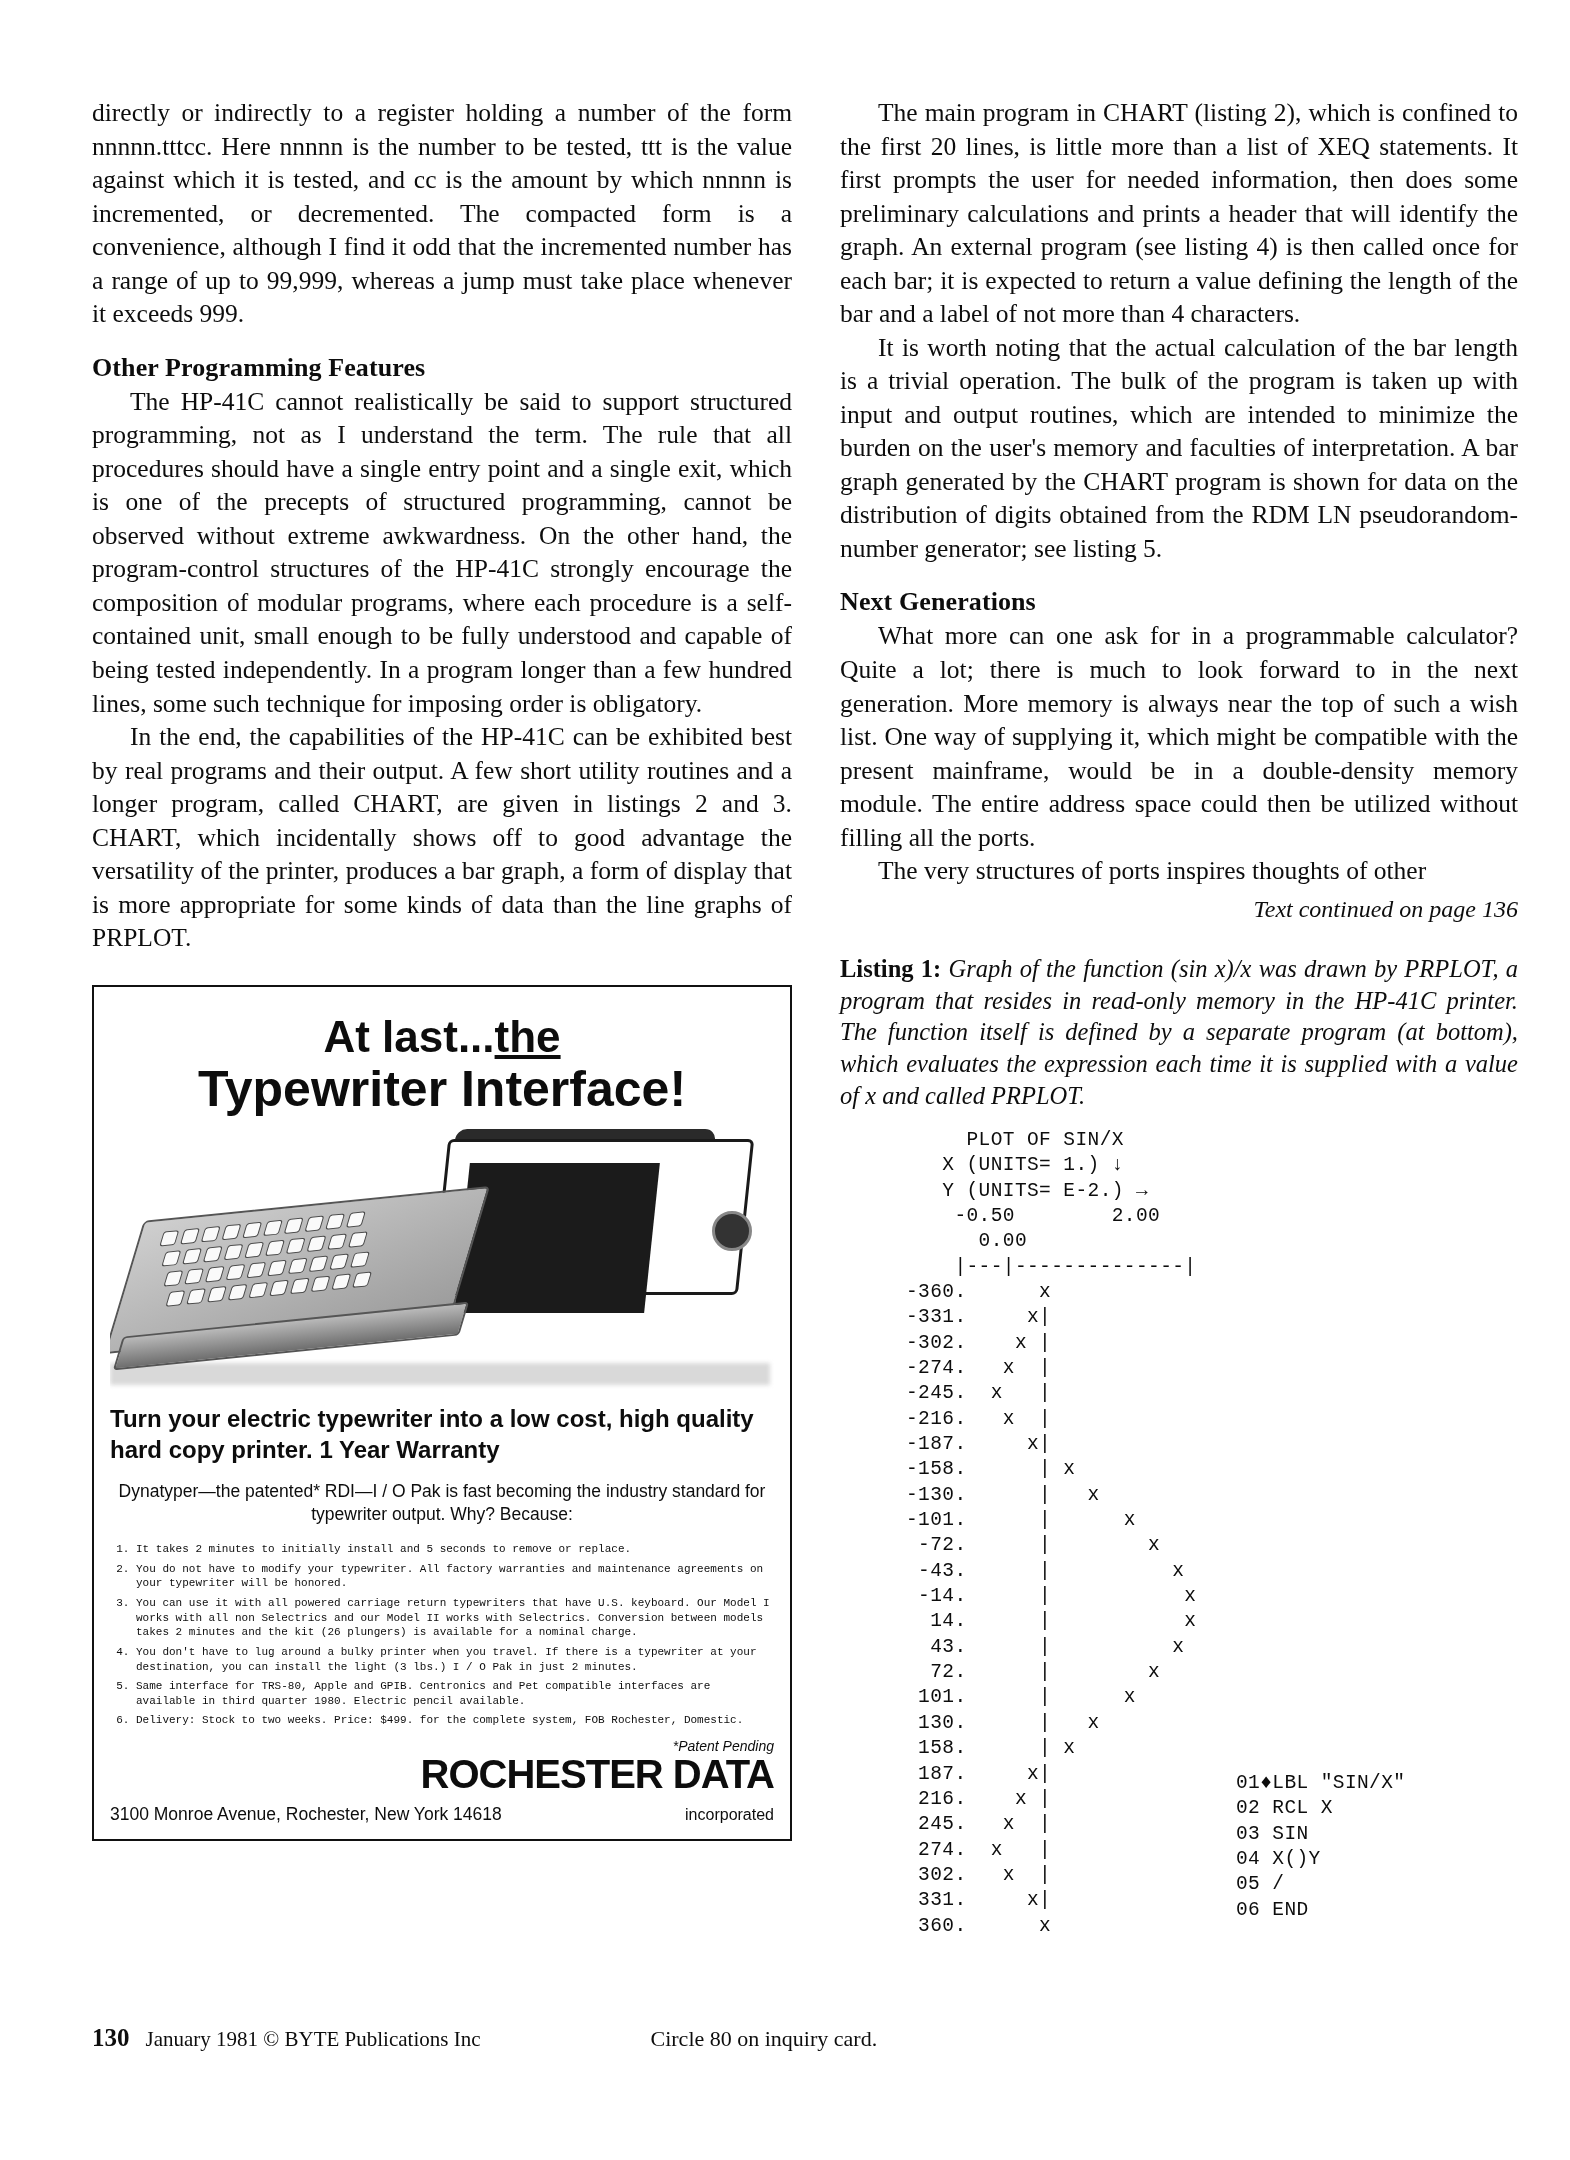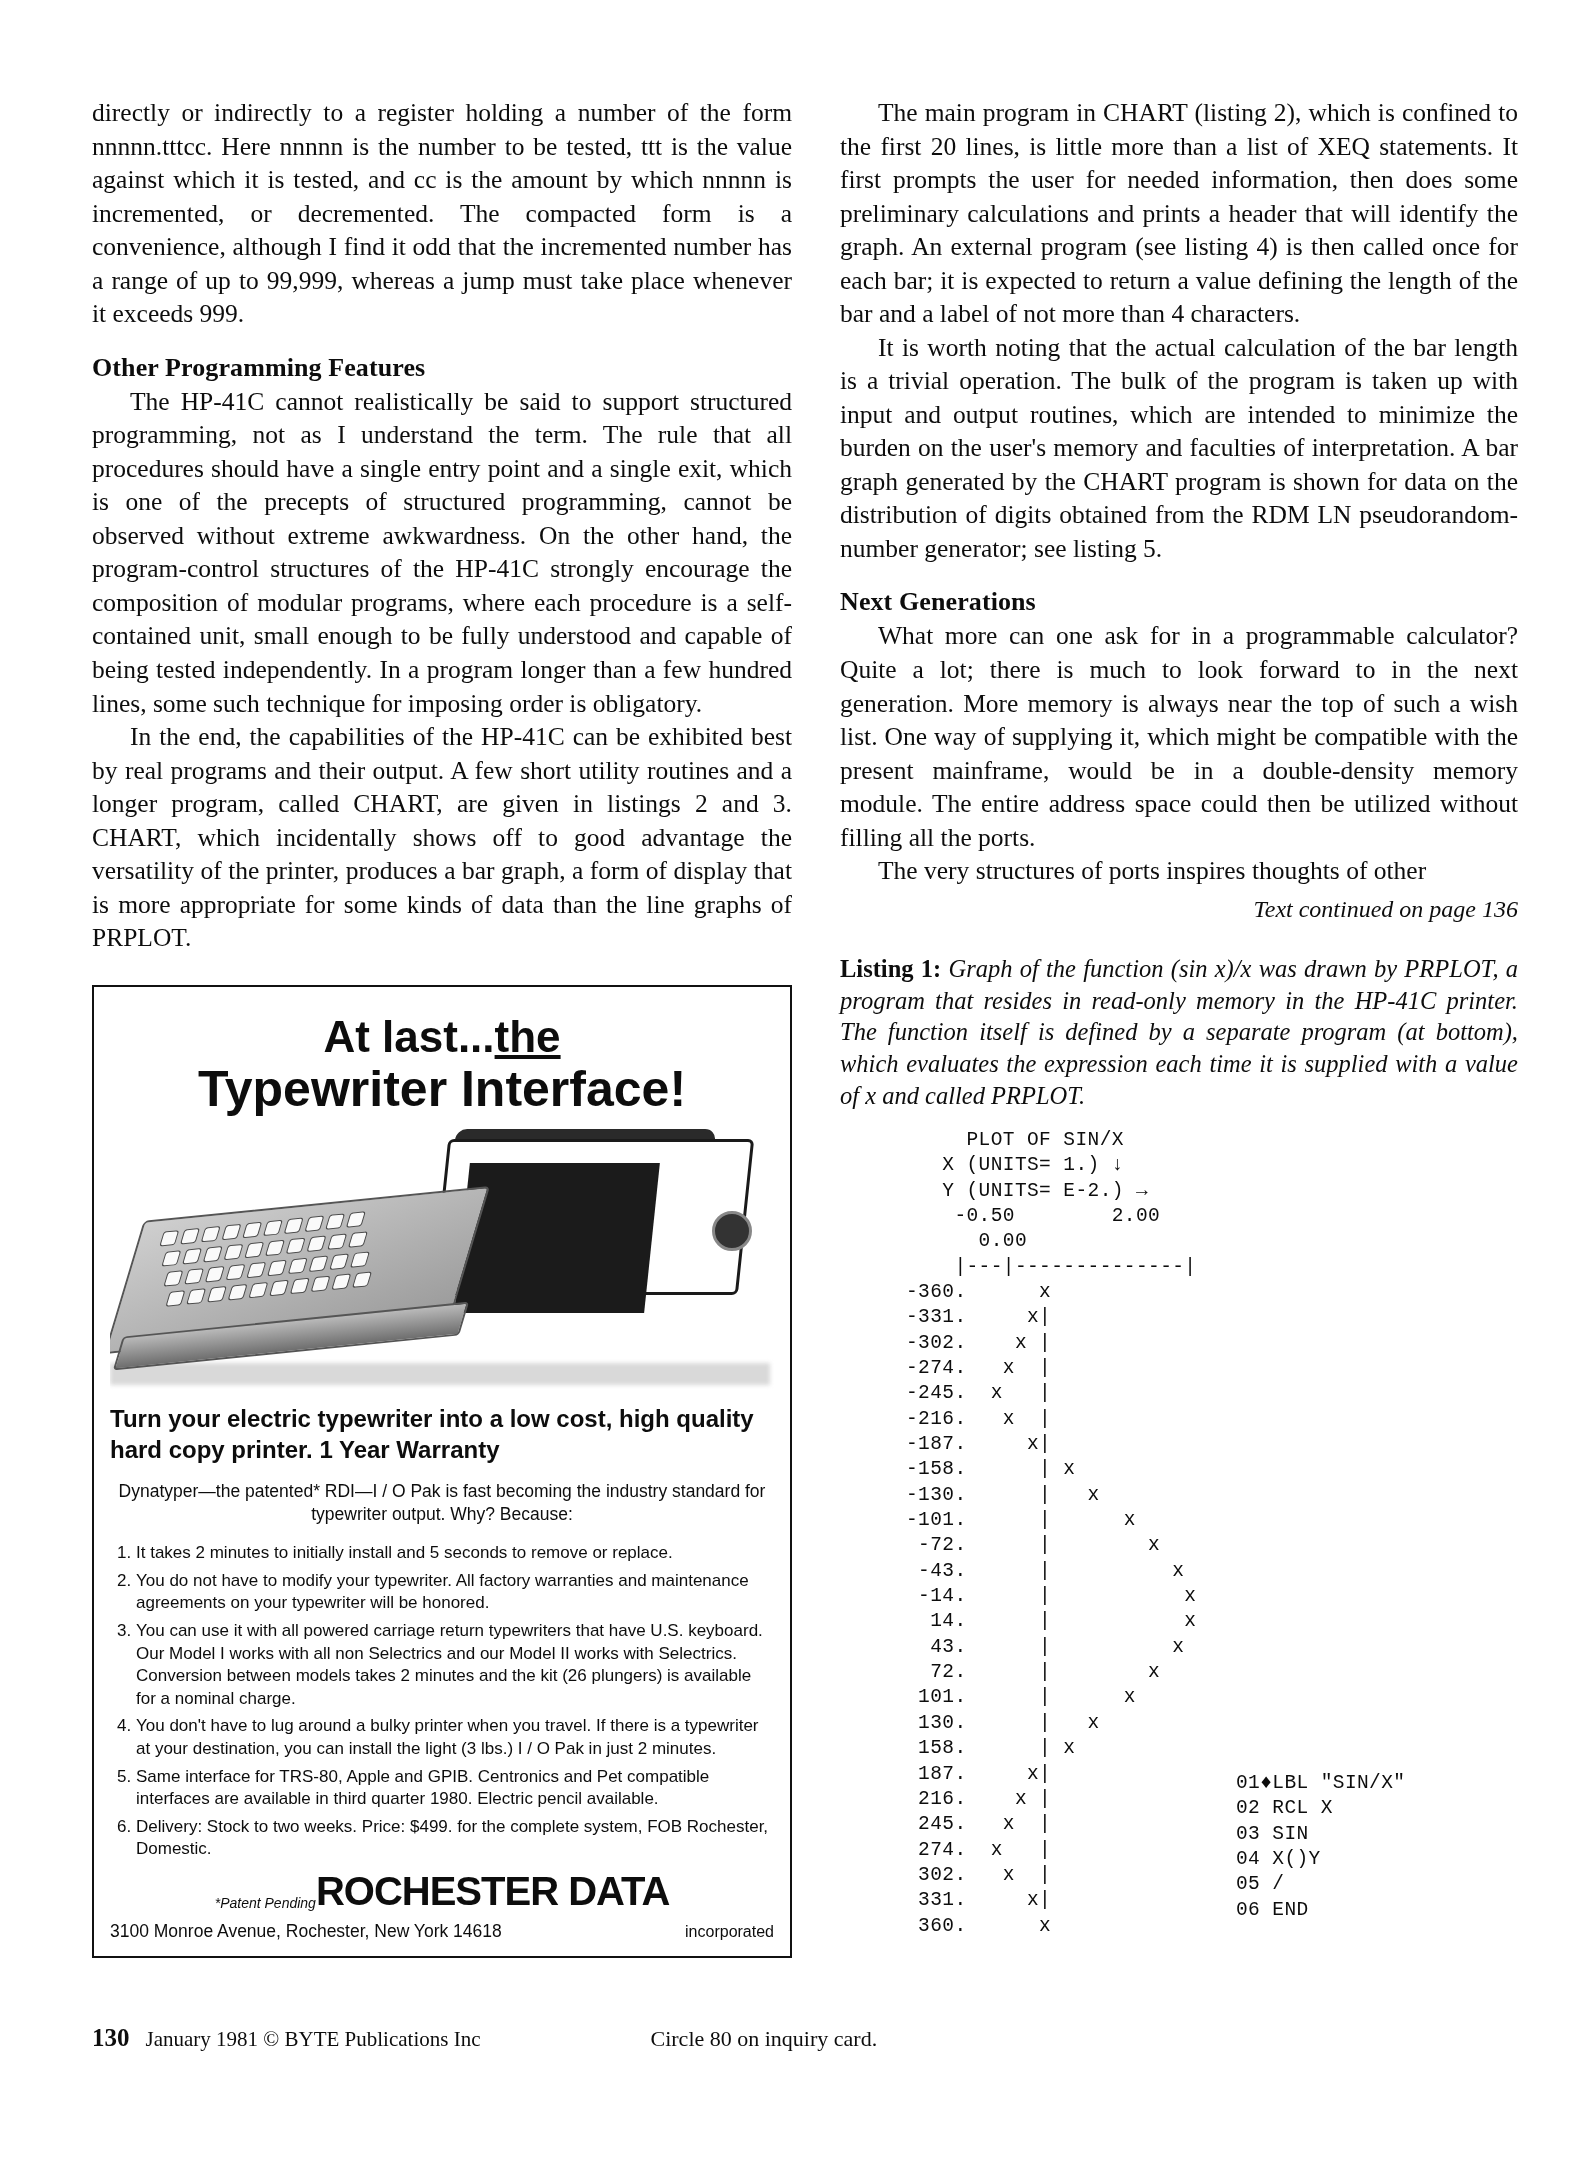--- a/index.html
+++ b/index.html
@@ -160,43 +160,44 @@
     margin:4px 0 14px 0;
   }
   .ad-text {
     font-family:"Liberation Sans", sans-serif;
     font-size:17.5px;
     line-height:1.33;
     margin:0 0 9px 0;
     text-align:center;
   }
   ol.ad-list {
-    font-family:Liberation Sans, sans-serif;
-    font-size:17px;
+    font-family:Liberation Mono, monospace;
+    font-size:11px;
     line-height:1.33;
     margin:16px 0 10px 0;
     padding-left:26px;
   }
   ol.ad-list li { margin-bottom:5px; }
   .ad-foot {
     font-family:"Liberation Sans", sans-serif;
     font-size:17.5px;
     line-height:1.33;
     margin:0 0 14px 0;
   }
   .patent {
     font-family:"Liberation Sans", sans-serif;
     font-size:14px;
     font-style:italic;
   }
   .logo-row {
     display:flex;
     align-items:flex-end;
-    justify-content:center;
+    justify-content:space-between;
     margin-top:6px;
+    flex-direction:column;
   }
   .logo {
     font-family:"Liberation Sans", sans-serif;
     font-weight:bold;
     font-size:40px;
     letter-spacing:-1px;
     line-height:1;
   }
   .addr-row {
     display:flex;

